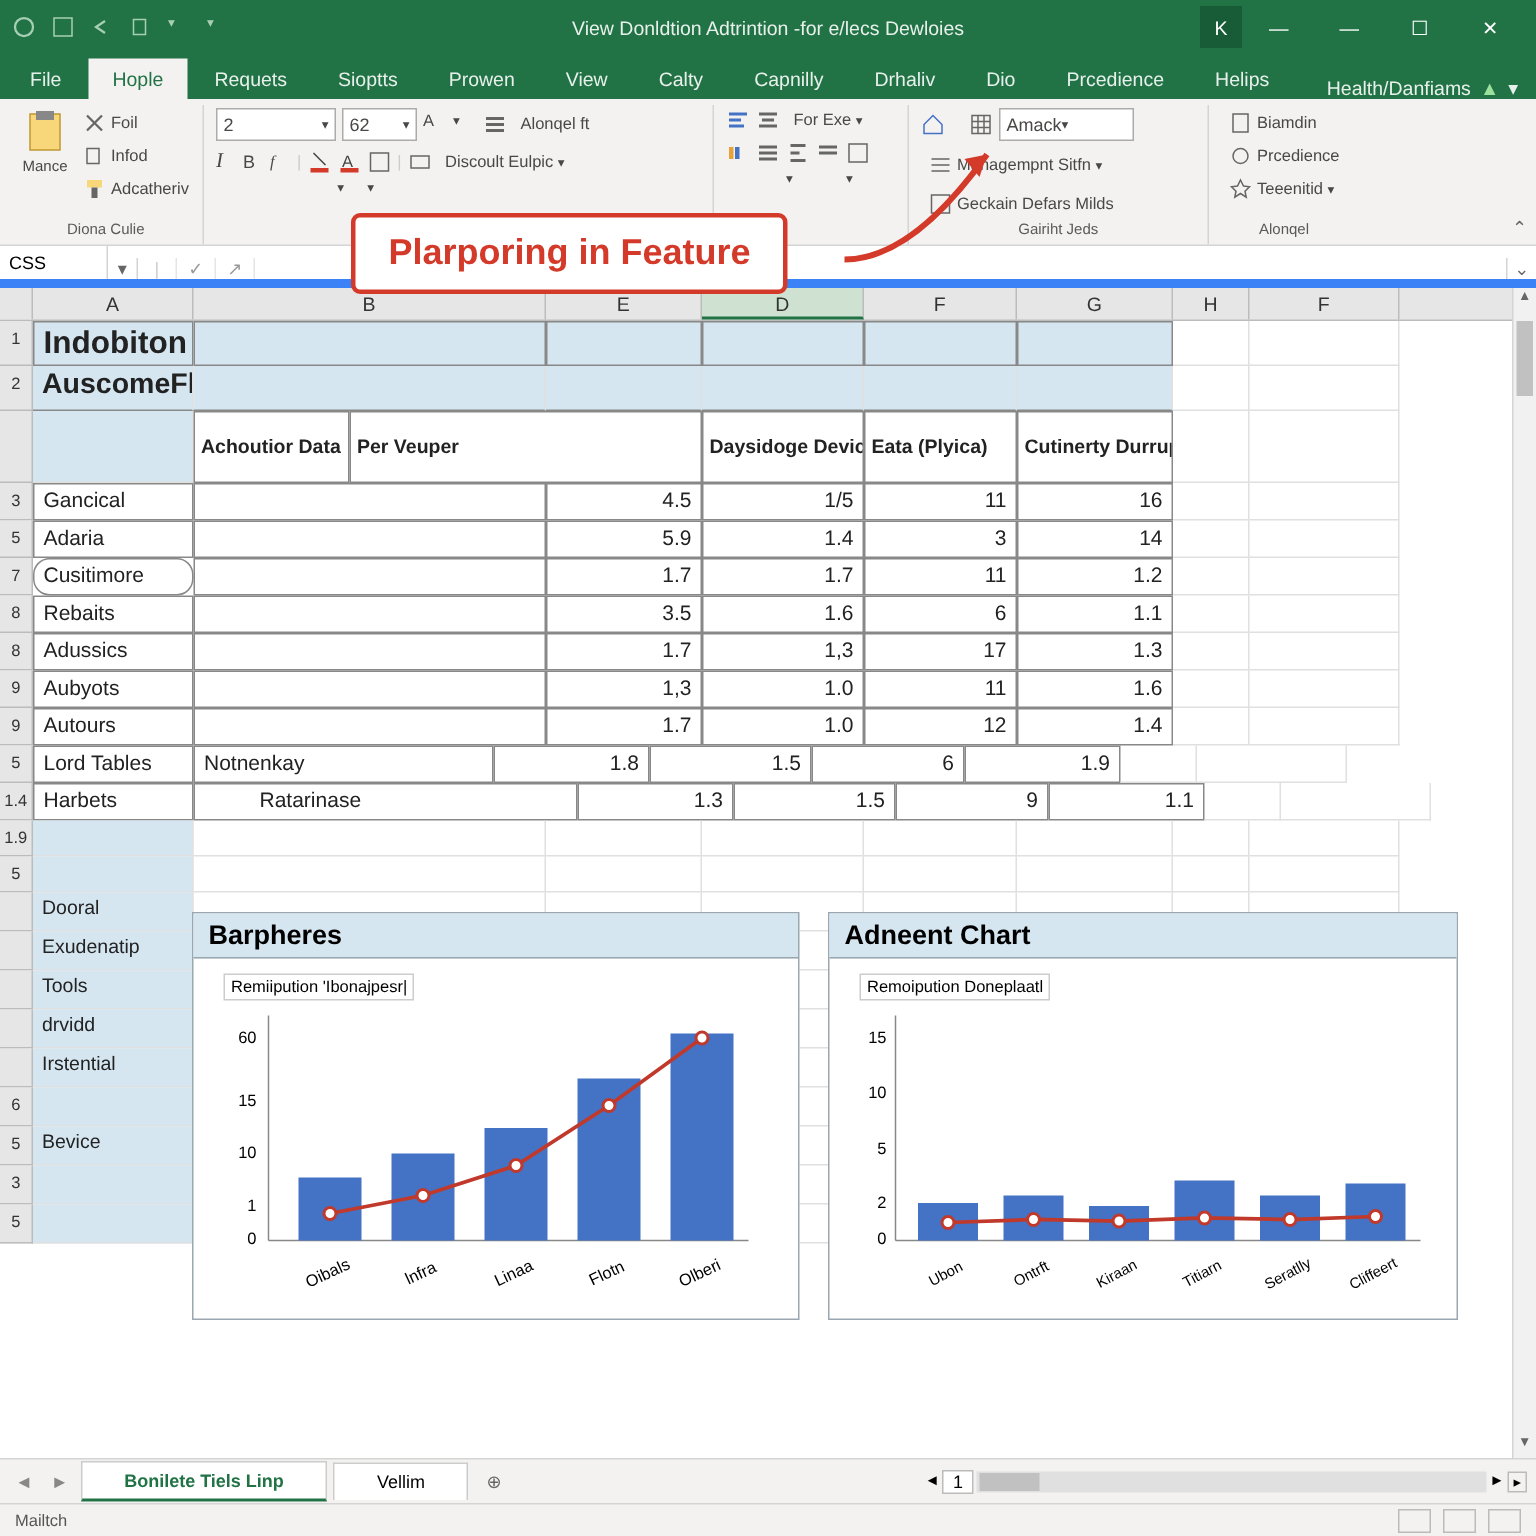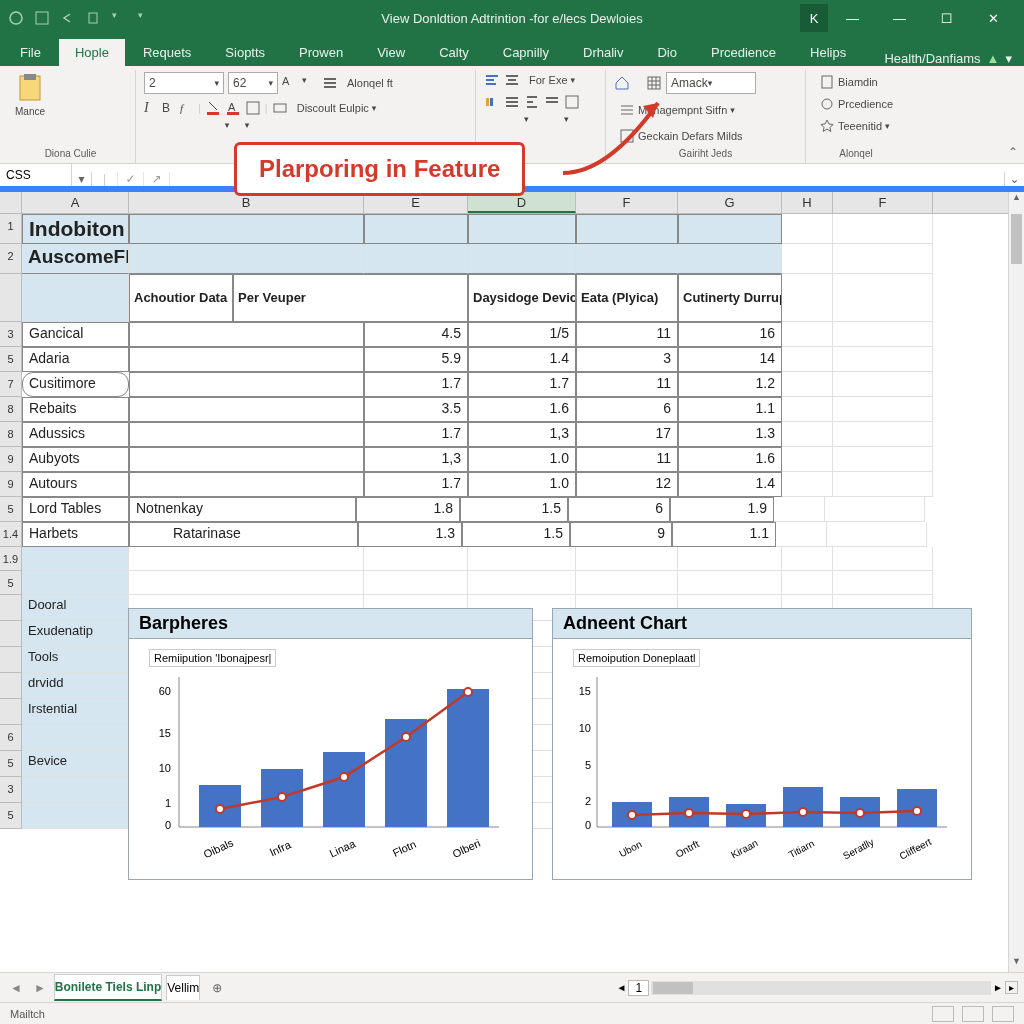--- a/index.html
+++ b/index.html
@@ -75,21 +75,21 @@
 .chart-body { padding: 4px 10px 8px; }
 
 
 .vscroll { width: 16px; background: #f1f1f1; border-left: 1px solid #d4d4d4; position: relative; }
 .vscroll .thumb { position: absolute; top: 22px; left: 2px; right: 2px; height: 50px; background: #c1c1c1; }
 .vscroll .arr { position: absolute; left: 0; right: 0; height: 16px; text-align: center; font-size: 9px; color: #666; }
 
 
 .sheet-tabs { height: 30px; background: #f3f2f1; border-top: 1px solid #d4d4d4; display: flex; align-items: center; font-size: 12px; padding: 0 6px; gap: 4px; }
 .sheet-nav { color: #888; padding: 0 4px; }
-.sheet-tab { padding: 5px 0; border: 1px solid #ccc; border-bottom: none; background: #fff; }
+.sheet-tab { padding: 5px 28px; border: 1px solid #ccc; border-bottom: none; background: #fff; }
 .sheet-tab.active { border-bottom: 2px solid #217346; color: #217346; font-weight: 600; }
 .sheet-plus { padding: 0 8px; color: #666; }
 .sheet-hscroll { margin-left: auto; display: flex; align-items: center; gap: 2px; }
 .sheet-hscroll .track { width: 340px; height: 14px; background: #e0e0e0; position: relative; }
 .sheet-hscroll .track .th { position: absolute; left: 2px; top: 1px; width: 40px; height: 12px; background: #c1c1c1; }
 
 
 .statusbar { height: 22px; background: #f3f2f1; border-top: 1px solid #d4d4d4; display: flex; align-items: center; padding: 0 10px; font-size: 11px; color: #555; }
 .statusbar .right { margin-left: auto; display: flex; gap: 8px; align-items: center; }
 .view-btn { width: 22px; height: 16px; border: 1px solid #bbb; }
@@ -150,20 +150,41 @@
 <div class="ribbon">
   <div class="ribbon-group" style="width:130px">
     <div class="ribbon-group-body">
       <div class="rb-col">
         <span class="rb-icon-lg"><svg viewBox="0 0 32 32">
               <rect x="6" y="4" width="20" height="24" fill="#f8d77a" stroke="#c09830"></rect>
               <rect x="10" y="2" width="12" height="6" fill="#888"></rect>
             </svg></span>
         <span style="font-size:10px;text-align:center">Mance</span>
       </div>
+      <div class="rb-col">
+        <div class="rb-btn">
+            <span class="rb-icon"><svg viewBox="0 0 16 16">
+                <path d="M3 3 L13 13 M13 3 L3 13" stroke="#666" stroke-width="1.5"></path>
+              </svg></span>
+            <span>Foil</span>
+          </div>
+        <div class="rb-btn">
+            <span class="rb-icon"><svg viewBox="0 0 16 16">
+                <rect x="3" y="3" width="8" height="10" fill="none" stroke="#666"></rect>
+              </svg></span>
+            <span>Infod</span>
+          </div>
+        <div class="rb-btn">
+            <span class="rb-icon"><svg viewBox="0 0 16 16">
+                <rect x="3" y="2" width="10" height="5" fill="#f8d77a"></rect>
+                <rect x="6" y="7" width="4" height="7" fill="#666"></rect>
+              </svg></span>
+            <span>Adcatheriv</span>
+          </div>
+      </div>
     </div>
     <div class="ribbon-group-label">Diona Culie</div>
   </div>
 
   <div class="ribbon-group" style="width:340px">
     <div class="ribbon-group-body rb-col" style="gap:6px">
       <div class="rb-row">
         <div class="rb-sel" style="width:80px">
             <span>2</span>
             <span style="margin-left:auto;font-size:9px">▾</span>
@@ -450,32 +471,32 @@
           <div class="cell td num" style="width: 104px;">1.7</div>
           <div class="cell td num" style="width: 108px;">1.0</div>
           <div class="cell td num" style="width: 102px;">12</div>
           <div class="cell td num" style="width: 104px;">1.4</div>
           <div class="cell " style="width: 51px;"></div>
           <div class="cell " style="width: 100px;"></div>
         </div>
         <div class="row " style="height: 25px;">
           <div class="row-h">5</div>
           <div class="cell td" style="width: 107px;">Lord Tables</div>
-          <div class="cell td" style="width: 227px;">Notnenkay</div>
+          <div class="cell td" style="width: 200px;">Notnenkay</div>
           <div class="cell td num" style="width: 104px;">1.8</div>
           <div class="cell td num" style="width: 108px;">1.5</div>
           <div class="cell td num" style="width: 102px;">6</div>
           <div class="cell td num" style="width: 104px;">1.9</div>
           <div class="cell " style="width: 51px;"></div>
           <div class="cell " style="width: 100px;"></div>
         </div>
         <div class="row " style="height: 25px;">
           <div class="row-h">1.4</div>
           <div class="cell td" style="width: 107px;">Harbets</div>
-          <div class="cell td" style="width: 229px; padding-left: 43px;">Ratarinase</div>
+          <div class="cell td" style="width: 256px; padding-left: 43px;">Ratarinase</div>
           <div class="cell td num" style="width: 104px;">1.3</div>
           <div class="cell td num" style="width: 108px;">1.5</div>
           <div class="cell td num" style="width: 102px;">9</div>
           <div class="cell td num" style="width: 104px;">1.1</div>
           <div class="cell " style="width: 51px;"></div>
           <div class="cell " style="width: 100px;"></div>
         </div>
         <div class="row " style="height: 24px;">
           <div class="row-h">1.9</div>
           <div class="cell blue" style="width: 107px;"></div>

